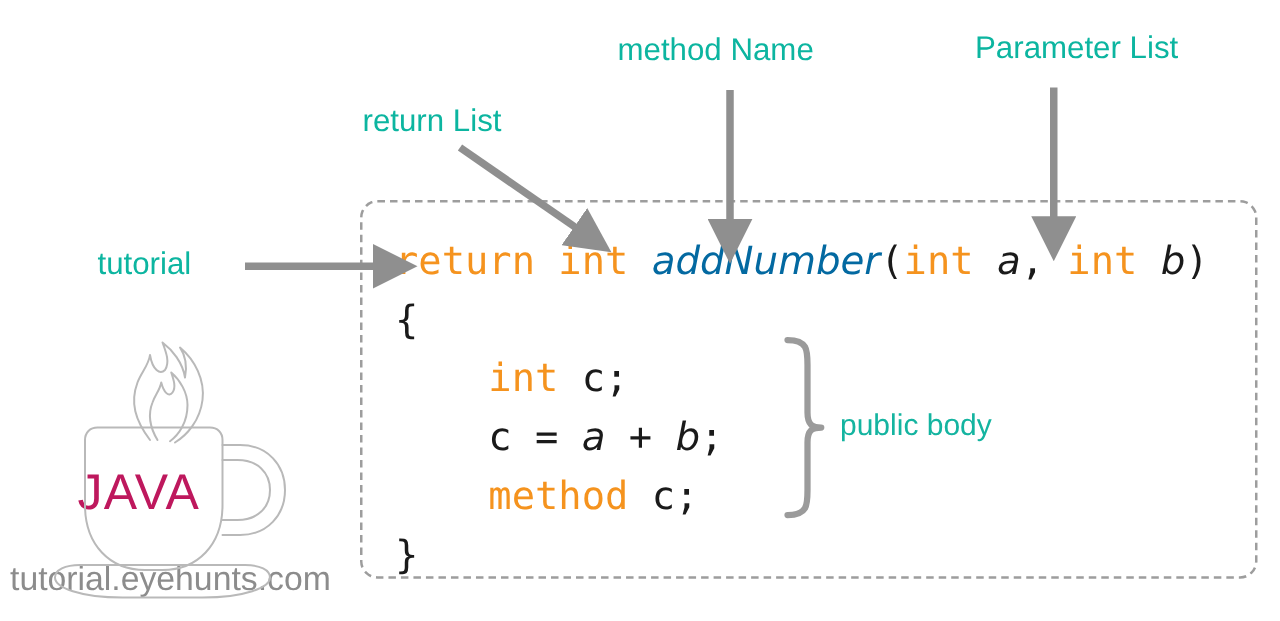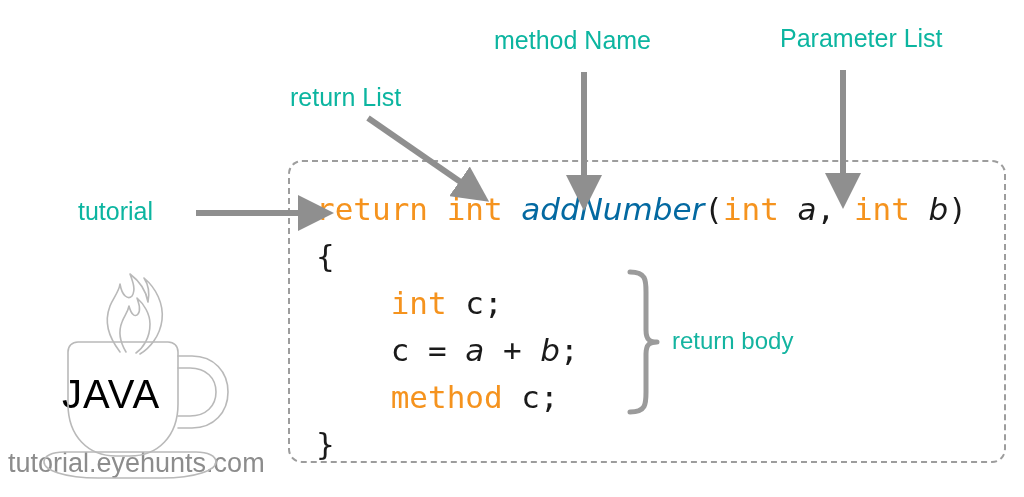--- a/index.html
+++ b/index.html
@@ -74,21 +74,21 @@
   }
 
   
   #java-word {
     position: absolute;
     left: 62px;
     top: 372px;
     font-family: "Liberation Sans", sans-serif;
     font-size: 40px;
     letter-spacing: 1px;
-    color: #000000;
+    color: #be185d;
     font-weight: 400;
   }
   #watermark {
     position: absolute;
     left: 8px;
     top: 448px;
     font-family: "Liberation Sans", sans-serif;
     font-size: 27px;
     color: #8c8c8c;
     white-space: nowrap;
@@ -102,21 +102,21 @@
   <div id="code-box"></div>
 
   <div class="label" id="label-method-name">method Name</div>
 
   <div class="label" id="label-parameter-list">Parameter List</div>
 
   <div class="label" id="label-return-type">return List</div>
 
   <div class="label" id="label-modifier">tutorial</div>
 
-  <div class="label" id="label-method-body">return body</div>
+  <div class="label" id="label-method-body">public body</div>
 
   <div id="code"><span class="kw">return</span><span class="pl"> </span><span class="kw">int</span><span class="pl"> </span><span class="mname">addNumber</span><span class="pl">(</span><span class="kw">int</span><span class="pl"> </span><span class="var">a</span><span class="pl">, </span><span class="kw">int</span><span class="pl"> </span><span class="var">b</span><span class="pl">)</span>
 <span class="pl">{</span>
 <span class="indent">    </span><span class="kw">int</span><span class="pl"> c;</span>
 <span class="indent">    </span><span class="pl">c = </span><span class="var">a</span><span class="pl"> + </span><span class="var">b</span><span class="pl">;</span>
 <span class="indent">    </span><span class="kw">method</span><span class="pl"> c;</span>
 <span class="pl">}</span></div>
 
   <div id="java-word">JAVA</div>
 

